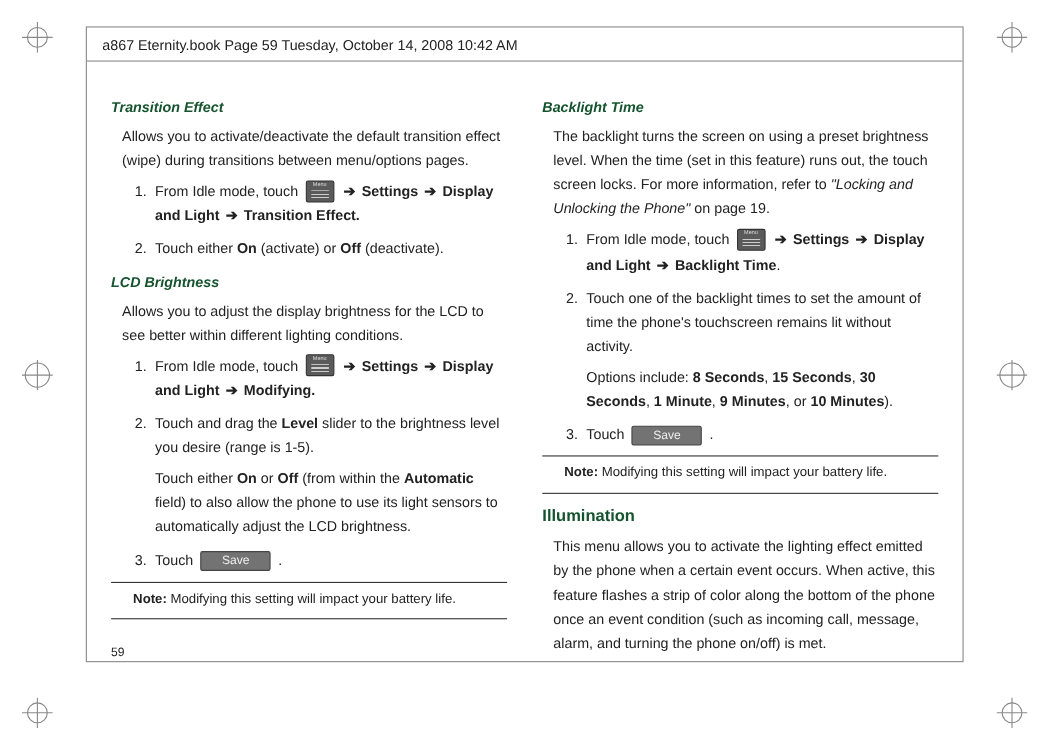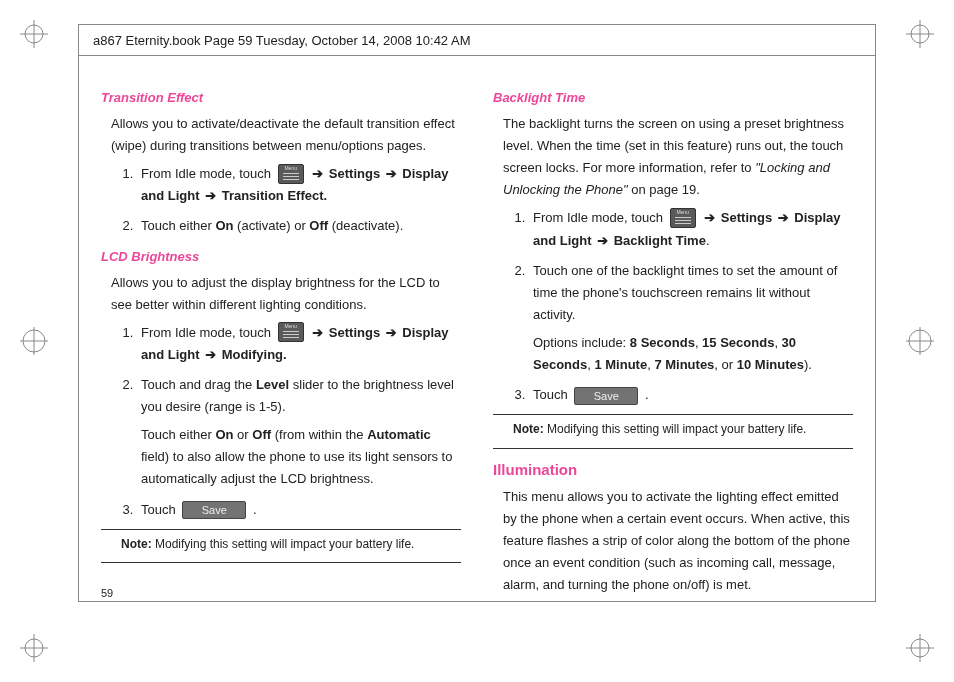--- a/index.html
+++ b/index.html
@@ -57,21 +57,21 @@
     right: 22px;
     bottom: 5px;
     display: flex;
     gap: 32px;
   }
   .col {
     flex: 1 1 50%;
     line-height: 1.7;
   }
   .h-blue {
-    color: #ec4899;
+    color: #14532d;
     font-weight: bold;
     font-style: italic;
     margin: 0 0 4px 0;
     font-size: 13px;
   }
   .h-blue.section {
     font-size: 15px;
     font-style: normal;
     margin-top: 8px;
   }
@@ -270,21 +270,21 @@
           <span class="arrow">➔</span>
           <span class="b">Settings</span>
           <span class="arrow">➔</span>
           <span class="b">Display and Light</span>
           <span class="arrow">➔</span>
           <span class="b">Backlight Time</span><span>.</span>
         </li>
         <li>
           <span>Touch one of the backlight times to set the amount of time the phone's touchscreen remains lit without activity.</span>
           <span class="step-sub">
-            <span>Options include: </span><span class="b">8 Seconds</span><span>, </span><span class="b">15 Seconds</span><span>, </span><span class="b">30 Seconds</span><span>, </span><span class="b">1 Minute</span><span>, </span><span class="b">7 Minutes</span><span>, or </span><span class="b">10 Minutes</span><span>).</span>
+            <span>Options include: </span><span class="b">8 Seconds</span><span>, </span><span class="b">15 Seconds</span><span>, </span><span class="b">30 Seconds</span><span>, </span><span class="b">1 Minute</span><span>, </span><span class="b">9 Minutes</span><span>, or </span><span class="b">10 Minutes</span><span>).</span>
           </span>
         </li>
         <li>
           <span>Touch </span>
           <span class="save-btn">Save</span>
           <span>.</span>
         </li>
       </ol>
 
       <hr class="rule">

